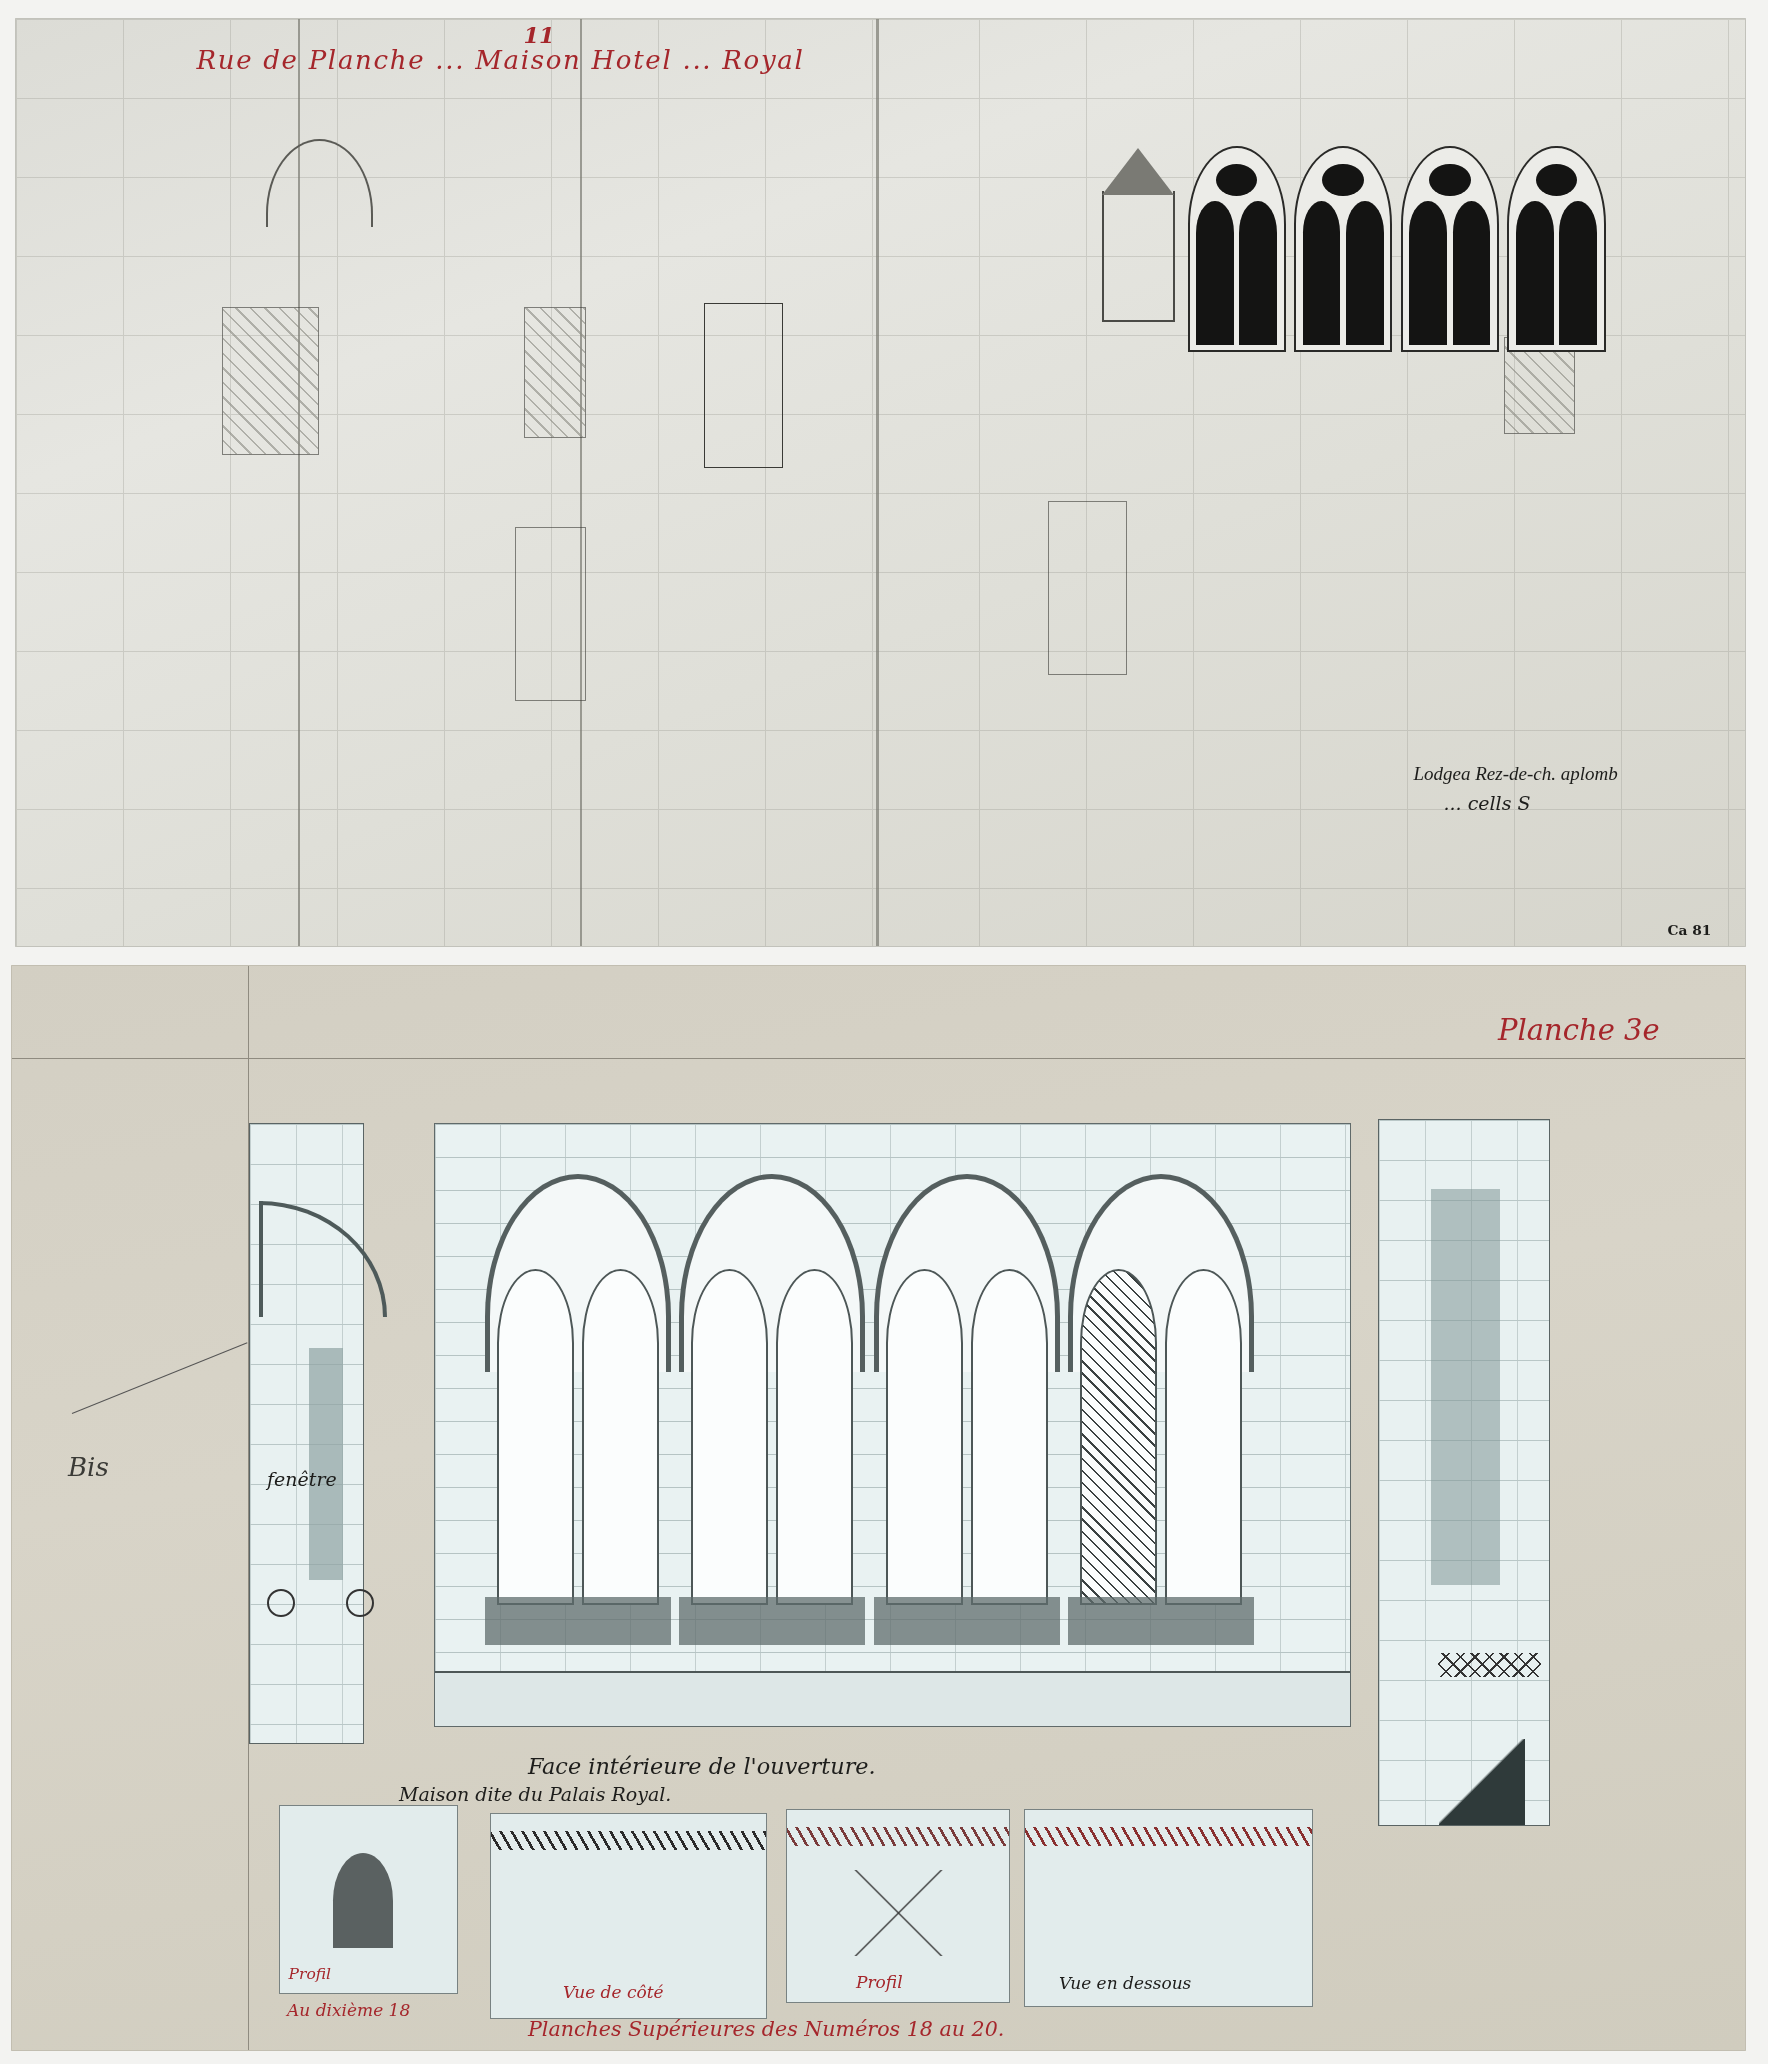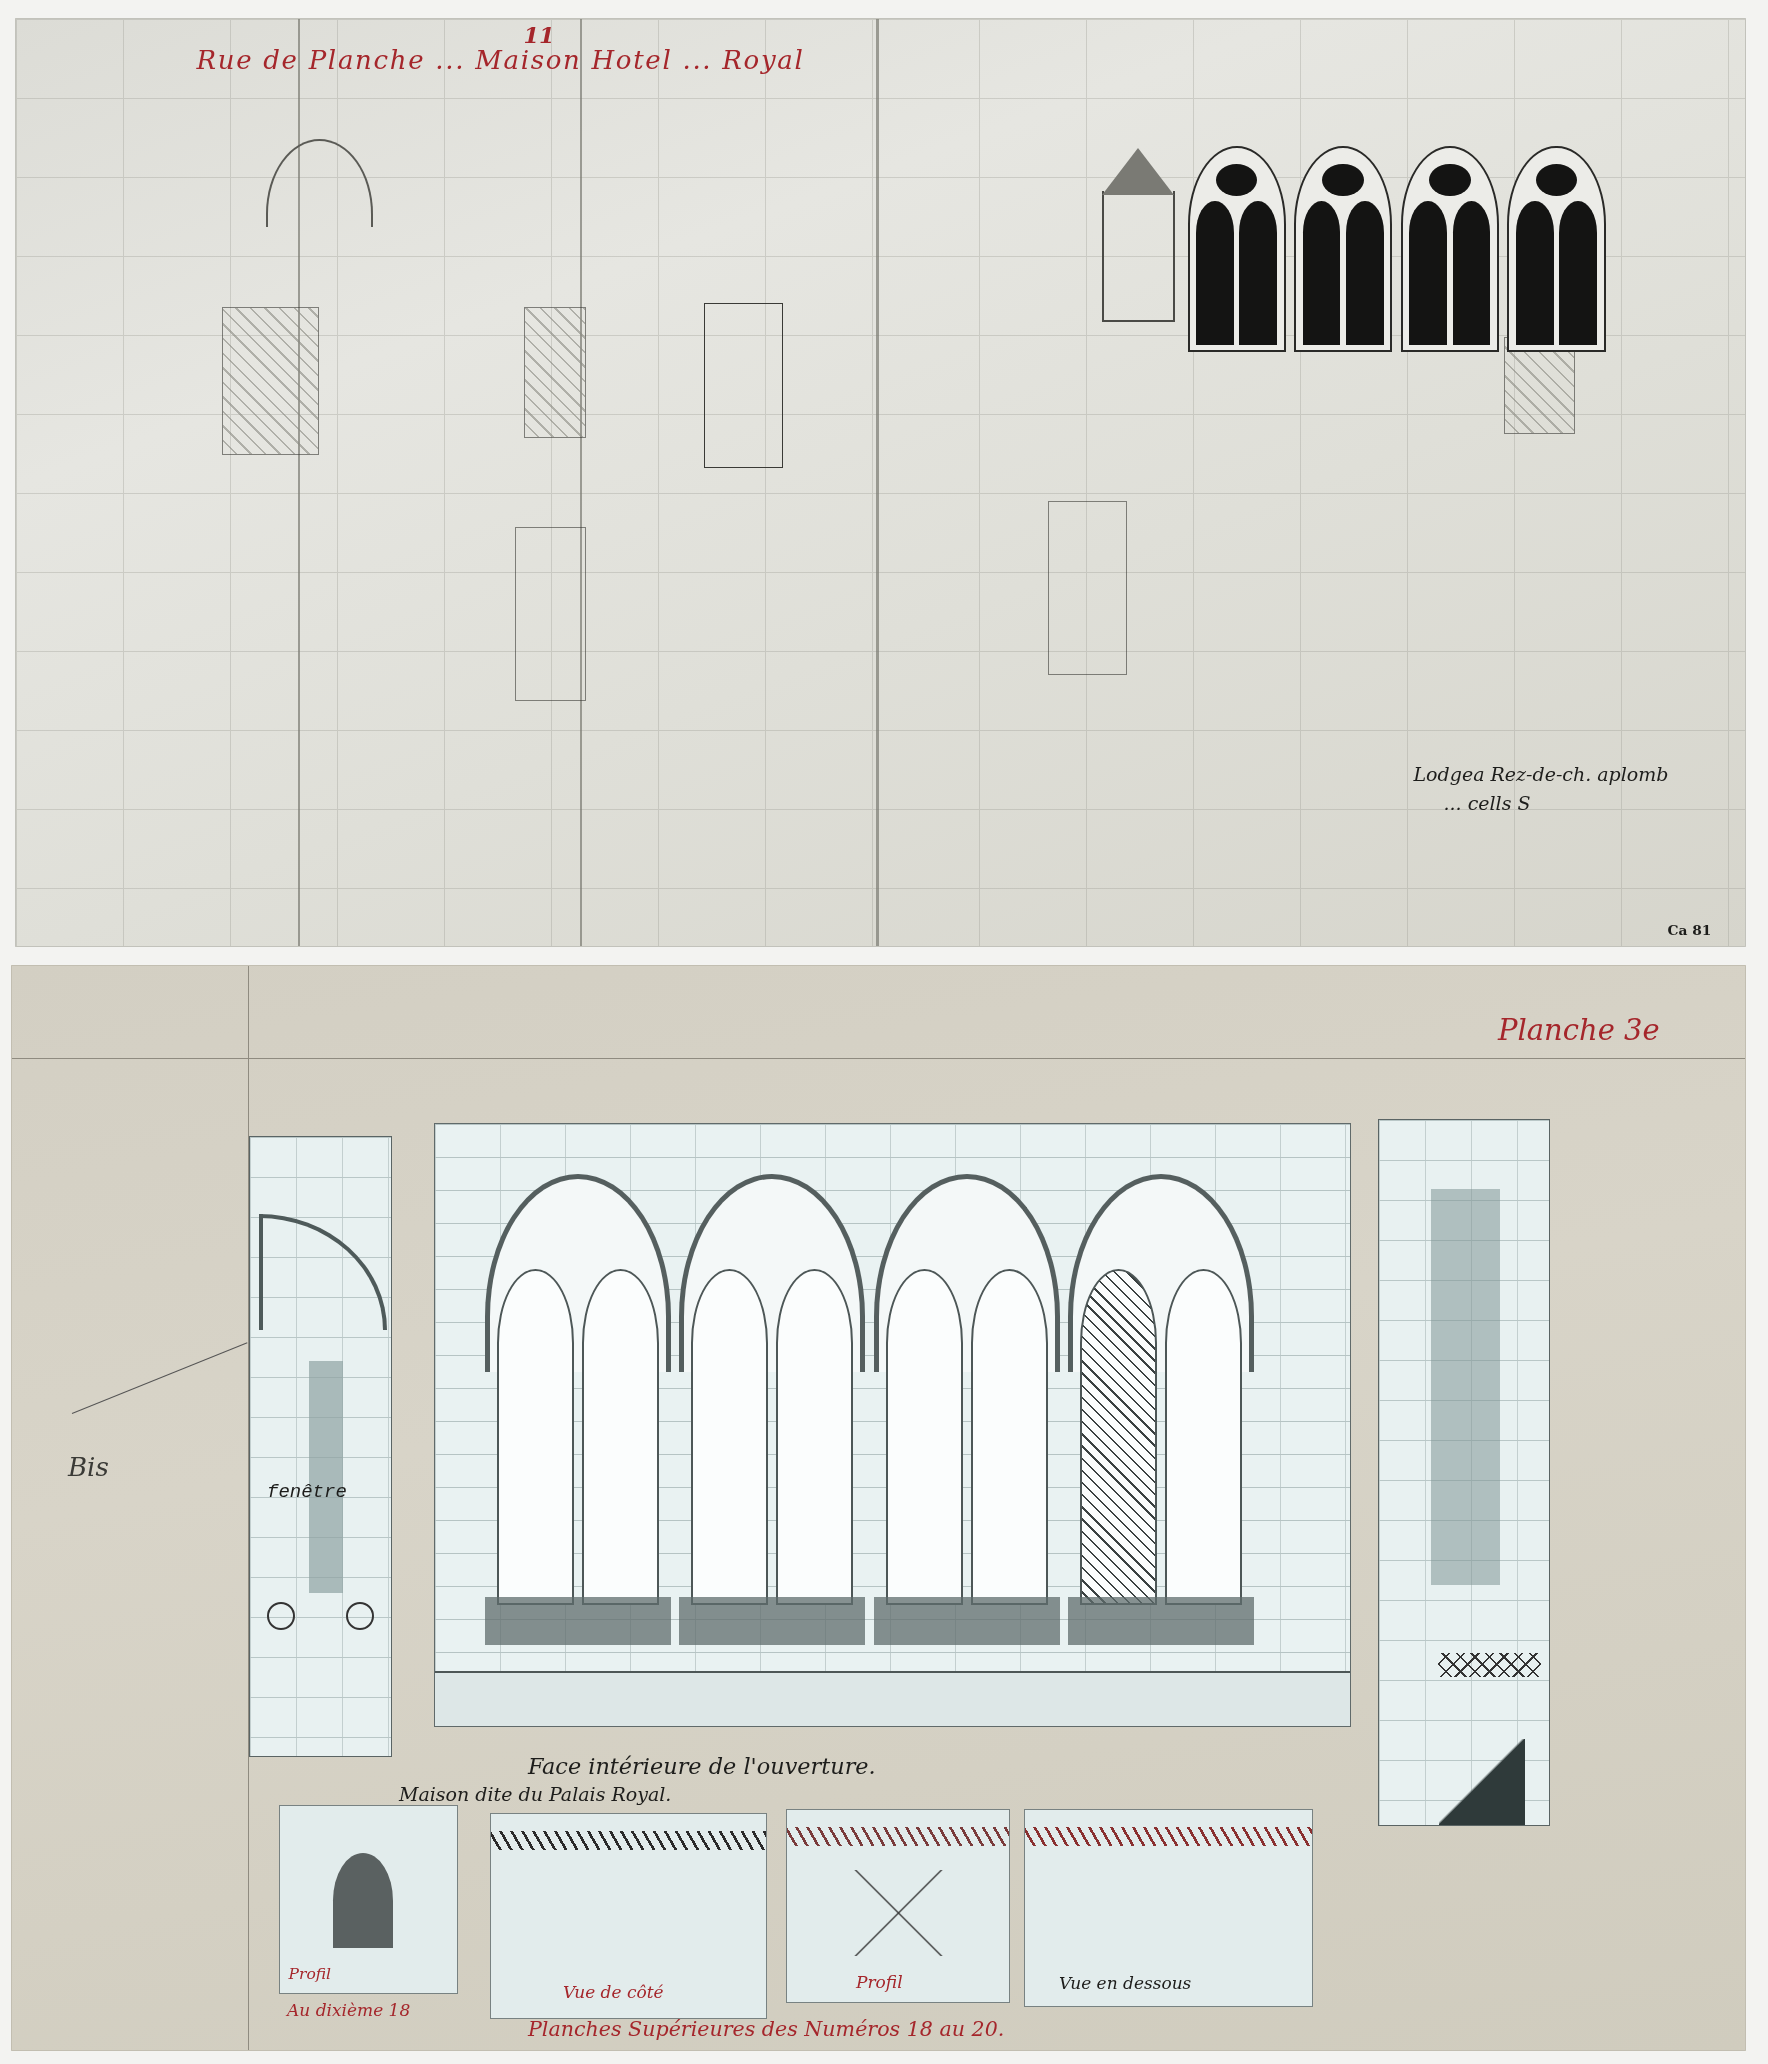--- a/index.html
+++ b/index.html
@@ -75,34 +75,34 @@
         <div class="pane l"></div>
         <div class="pane r"></div>
       </div>
     <div class="gw">
         <div class="rose"></div>
         <div class="pane l"></div>
         <div class="pane r"></div>
       </div>
   </div>
 
-  <div class="hand ink" style="left:1398px;top:744px;font-size:19px;">Lodgea Rez-de-ch. aplomb</div>
+  <div class="hand ink" style="left:1398px;top:744px;font-size:19px;font-family:Liberation Serif, serif;">Lodgea Rez-de-ch. aplomb</div>
   <div class="hand ink" style="left:1428px;top:773px;font-size:19px;">... cells S</div>
   <div class="hand ink" style="left:1652px;top:903px;font-size:13.8px;font-weight:bold;font-style:normal;">Ca 81</div>
 </div>
 
 <div class="sheet" id="sheet-bottom">
   <div style="position:absolute;left:236px;top:0;bottom:0;width:0.9px;background:#8f8b80;"></div>
   <div style="position:absolute;left:0;right:0;top:92px;height:0.9px;background:#8f8b80;"></div>
 
   <div class="hand red" style="left:1454px;top:47px;font-size:29px;margin-left:32px;">Planche 3e</div>
   <div class="hand ink" style="left:56px;top:486px;font-size:26px;color:#3a3a36;">Bis</div>
   <div style="position:absolute;left:60px;top:447px;width:189px;height:0.9px;background:#555;transform:rotate(-22deg);transform-origin:left;"></div>
 
-  <div class="panel" style="left:237px;top:170px;width:143px;height:621px;font-family:Liberation Mono, monospace;">
+  <div class="panel" style="left:237px;top:157px;width:115px;height:621px;">
     <div style="position:absolute;left:8.6px;top:77px;width:120px;height:112px;border:4.3px solid #4e5a5a;border-bottom:none;border-radius:0 100% 0 0;"></div>
     <div style="position:absolute;left:59px;top:224px;width:34px;height:232px;background:#8fa3a3;opacity:.7;"></div>
     <div class="hand ink" style="left:17px;top:344px;font-size:19px;">fenêtre</div>
     <div style="position:absolute;left:17px;top:465px;width:24px;height:24px;border-radius:50%;border:2.6px solid #333;"></div>
     <div style="position:absolute;left:96px;top:465px;width:24px;height:24px;border-radius:50%;border:2.6px solid #333;"></div>
   </div>
 
   <div id="elev" style="left:422px;top:157px;">
     <div class="bay" style="left:50px;">
         <div class="arch"></div>

